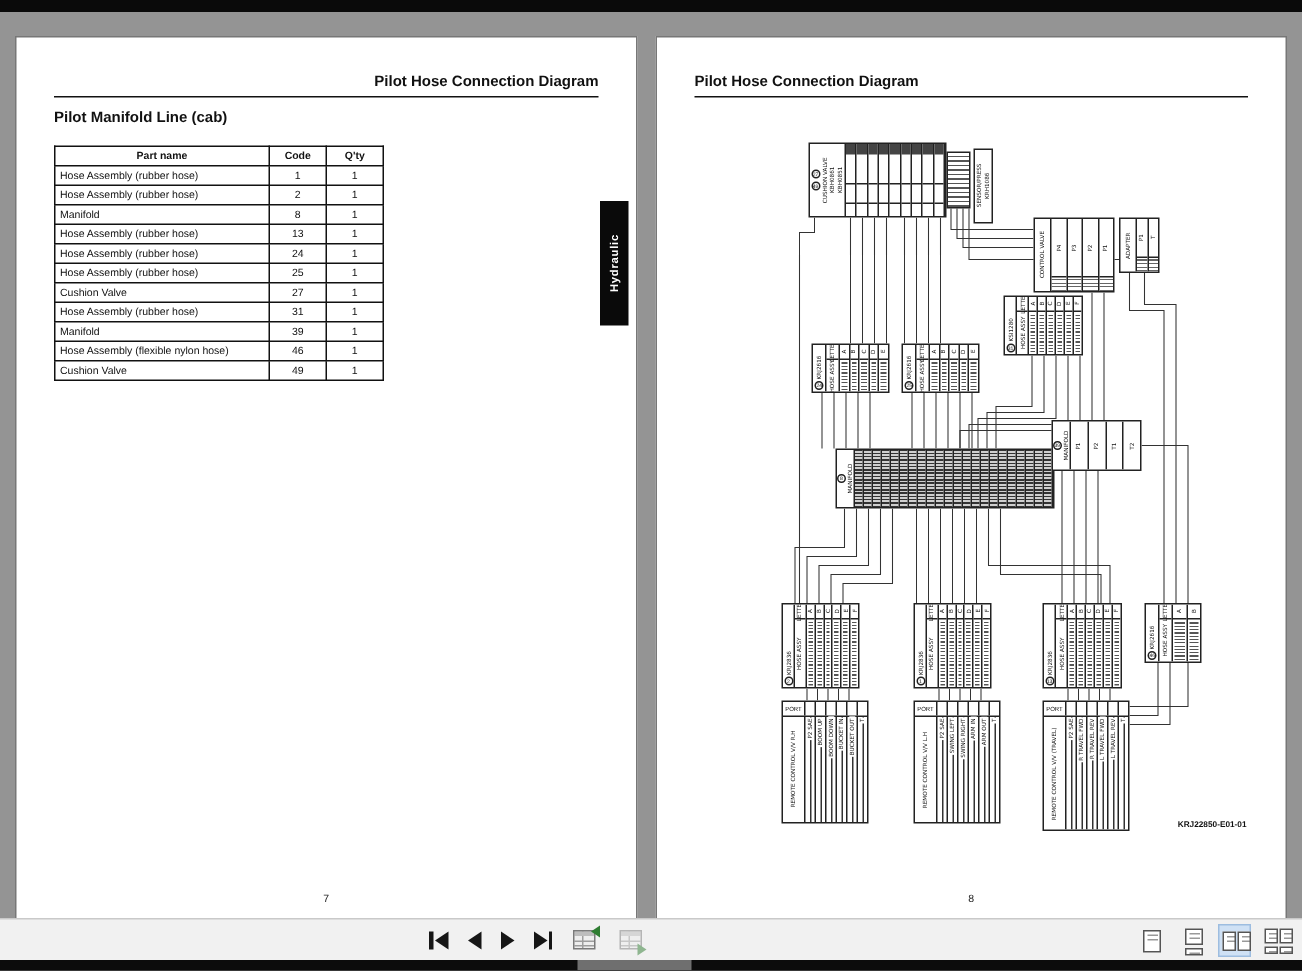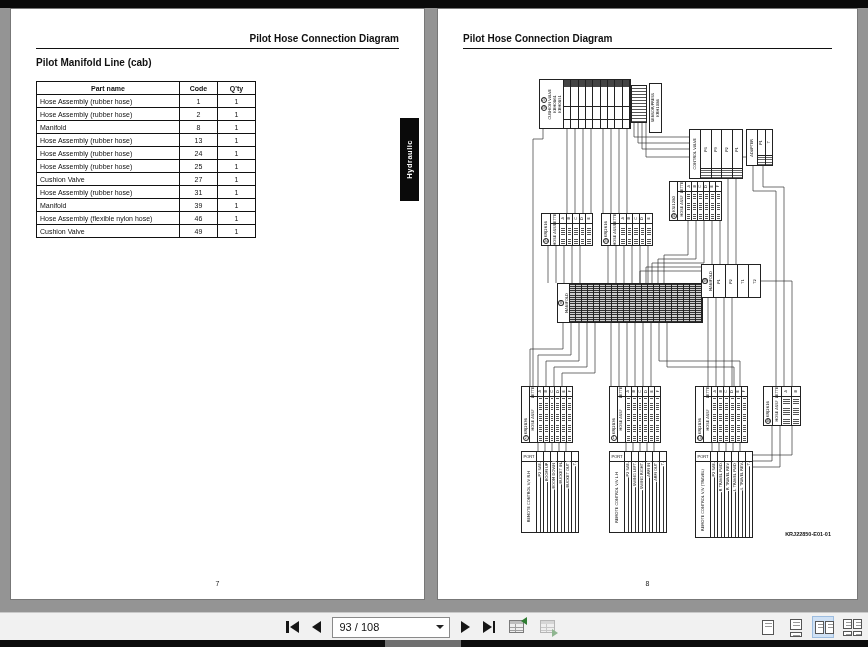--- a/index.html
+++ b/index.html
@@ -1,20 +1,20 @@
 <!DOCTYPE html>
 <html><head>
 <meta charset="utf-8">
 <style>
   html,body{margin:0;padding:0;background:#000;}
   .app{position:relative;width:868px;height:647px;overflow:hidden;background:#8f8f8f;
        font-family:"Liberation Sans",sans-serif;}
   .top-bar{position:absolute;left:0;top:0;width:868px;height:8px;background:#0a0a0a;}
   .viewer{position:absolute;left:0;top:8px;width:868px;height:604px;background:#949494;}
-  .page{position:absolute;top:0;height:592px;background:#fff;border:1px solid #777;box-sizing:border-box;}
+  .page{position:absolute;top:16px;height:592px;background:#fff;border:1px solid #777;box-sizing:border-box;}
   .page-left{left:10px;width:415px;}
   .page-right{left:437px;width:421px;}
 
   
   .pg-header{position:absolute;top:24px;font-size:10px;font-weight:700;color:#111;}
   .pg-header-right{right:25px;text-align:right;}
   .pg-header-left{left:25px;}
   .pg-rule{position:absolute;top:39px;left:25px;right:25px;height:1.4px;background:#111;}
   .section-title{position:absolute;top:48px;left:25px;font-size:10px;font-weight:700;color:#111;}
   .page-number{position:absolute;bottom:12px;left:0;right:0;text-align:center;font-size:7px;color:#222;}
@@ -869,24 +869,20 @@
 
   <div class="toolbar">
     <div class="tb-center">
       <button class="nav-btn">
           <span class="nav-bar"></span>
           <span class="tri-l"></span>
         </button>
       <button class="nav-btn">
           <span class="tri-l"></span>
         </button>
-      <div class="page-combo">
-        <span class="combo-value">93 / 108</span>
-        <span class="combo-caret"></span>
-      </div>
       <button class="nav-btn">
           <span class="tri-r"></span>
         </button>
       <button class="nav-btn">
           <span class="tri-r"></span>
           <span class="nav-bar"></span>
         </button>
       <button class="view-btn">
           <span class="grid-ico"></span>
           <span class="garrow-l"></span>

